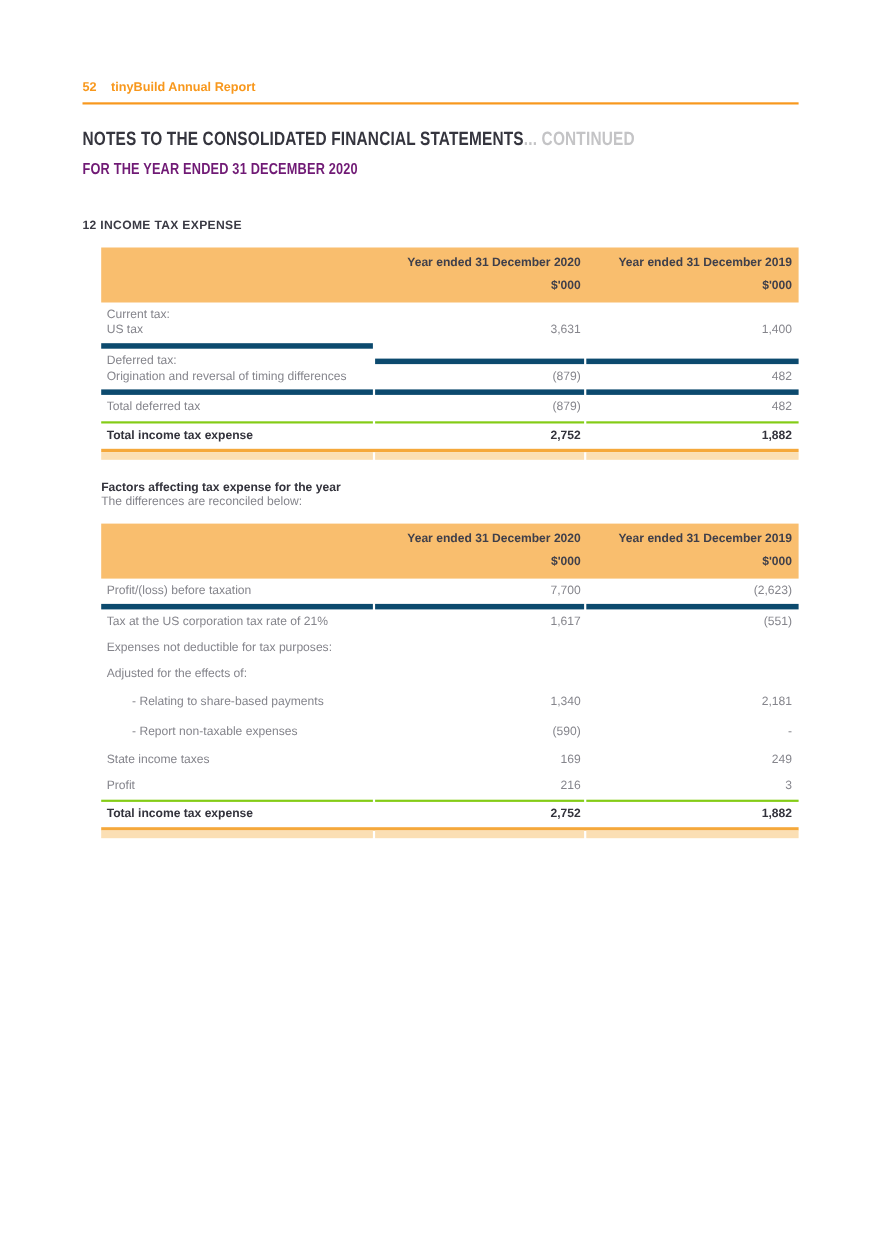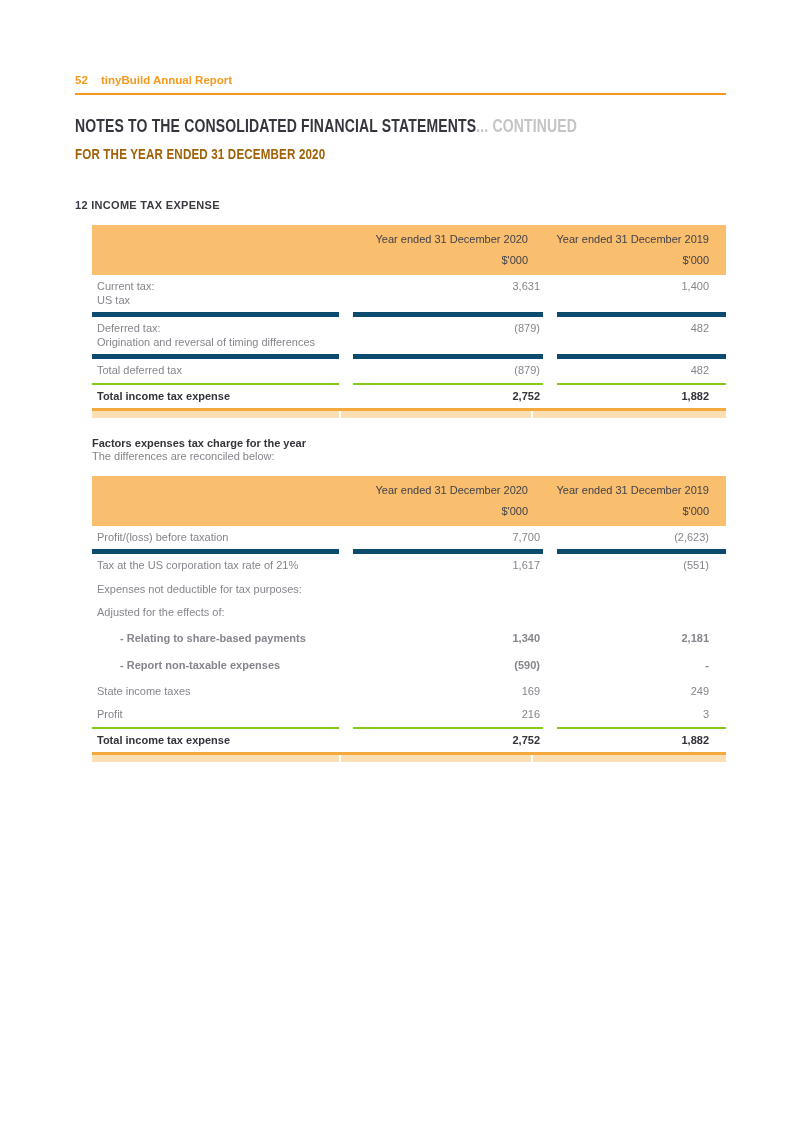--- a/index.html
+++ b/index.html
@@ -14,46 +14,46 @@
 
   
   .meta-row { display: flex; align-items: baseline; font-size: 11.5px; font-weight: bold; color: #F8981D; }
   .meta-row .pagenum { width: 26px; }
   .rule { border: none; border-top: 2px solid #F8981D; margin-top: 7px; }
 
   
   .doc-title { margin-top: 21px; font-size: 17.5px; font-weight: bold; color: #35353E; white-space: nowrap; }
   .doc-title .squeeze, .doc-subtitle .squeeze { display: inline-block; transform: scaleX(0.80); transform-origin: 0 60%; letter-spacing: 0.2px; }
   .doc-title .continued { color: #C4C4C6; }
-  .doc-subtitle { margin-top: 9px; font-size: 14.5px; font-weight: bold; color: #a16207; white-space: nowrap; }
+  .doc-subtitle { margin-top: 9px; font-size: 14.5px; font-weight: bold; color: #701a75; white-space: nowrap; }
 
   .section-heading { margin-top: 37px; font-size: 11px; font-weight: bold; color: #3A3A44; letter-spacing: 0.3px; }
 
   
   .tablewrap { margin-left: 17px; width: 634px; }
   .t1 { margin-top: 14px; }
   .t2 { margin-top: 13px; }
 
   .c0 { width: 247px; }
   .c1 { width: 190px; text-align: right; padding-right: 3px; }
-  .c2 { flex: 1; text-align: right; padding-right: 17px; }
+  .c2 { flex: 1; text-align: right; padding-right: 6px; }
   .num { font-variant-numeric: tabular-nums; }
 
-  .t-head { background: #F9BE6E; padding: 8px 0 9px 0; color: #3F3F4A; font-weight: normal; font-size: 11px; }
+  .t-head { background: #F9BE6E; padding: 8px 0 9px 0; color: #3F3F4A; font-weight: bold; font-size: 11px; }
   .t-head .hrow { display: flex; gap: 2px; }
   .t-head .hrow + .hrow { margin-top: 9px; }
 
-  .trow { display: flex; gap: 14px; align-items: flex-start; font-size: 11px; line-height: 13.5px; }
+  .trow { display: flex; gap: 2px; align-items: flex-end; font-size: 11px; line-height: 13.5px; }
   .trow .c { padding-top: 5px; padding-bottom: 5px; }
   .trow .c0 { padding-left: 5px; }
   .trow .c0.indent { padding-left: 28px; }
   .trow.bold { font-weight: bold; color: #33333C; }
   .trow.b-hairline > .c { border-top: 5px solid #0c4a6e; }
   .trow.b-dark > .c { border-top: 2px solid #84cc16; }
-  .trow.pad-lg .c { padding-top: 7px; padding-bottom: 7px; font-weight: bold; }
+  .trow.pad-lg .c { padding-top: 7px; padding-bottom: 7px; }
 
   .t-foot { border-top: 3px solid #F5A83B; display: flex; gap: 2px; height: 10px; }
   .t-foot .fcell { background: #FBDFB4; height: 7px; }
   .t-foot .c0 { padding: 0; } .t-foot .c1 { padding: 0; } .t-foot .c2 { padding: 0; }
 
   
   .factors { margin-left: 17px; margin-top: 19px; }
   .factors-heading { font-size: 11px; font-weight: bold; color: #33333C; }
   .factors-line { font-size: 11px; line-height: 12.5px; color: #84848B; margin-top: 1px; }
 </style>
@@ -123,21 +123,21 @@
         <div class="c c2 num">1,882</div>
       </div>
       <div class="t-foot">
         <div class="c0 fcell"></div>
         <div class="c1 fcell"></div>
         <div class="c2 fcell"></div>
       </div>
     </div>
 
   <div class="factors">
-    <div class="factors-heading">Factors expenses tax charge for the year</div>
+    <div class="factors-heading">Factors affecting tax expense for the year</div>
     <div class="factors-line">The differences are reconciled below:</div>
   </div>
 
   <div class="tablewrap t2">
       <div class="t-head">
         <div class="hrow">
           <div class="c c0"></div>
           <div class="c c1 num">Year ended 31 December 2020</div>
           <div class="c c2 num">Year ended 31 December 2019</div>
         </div>

